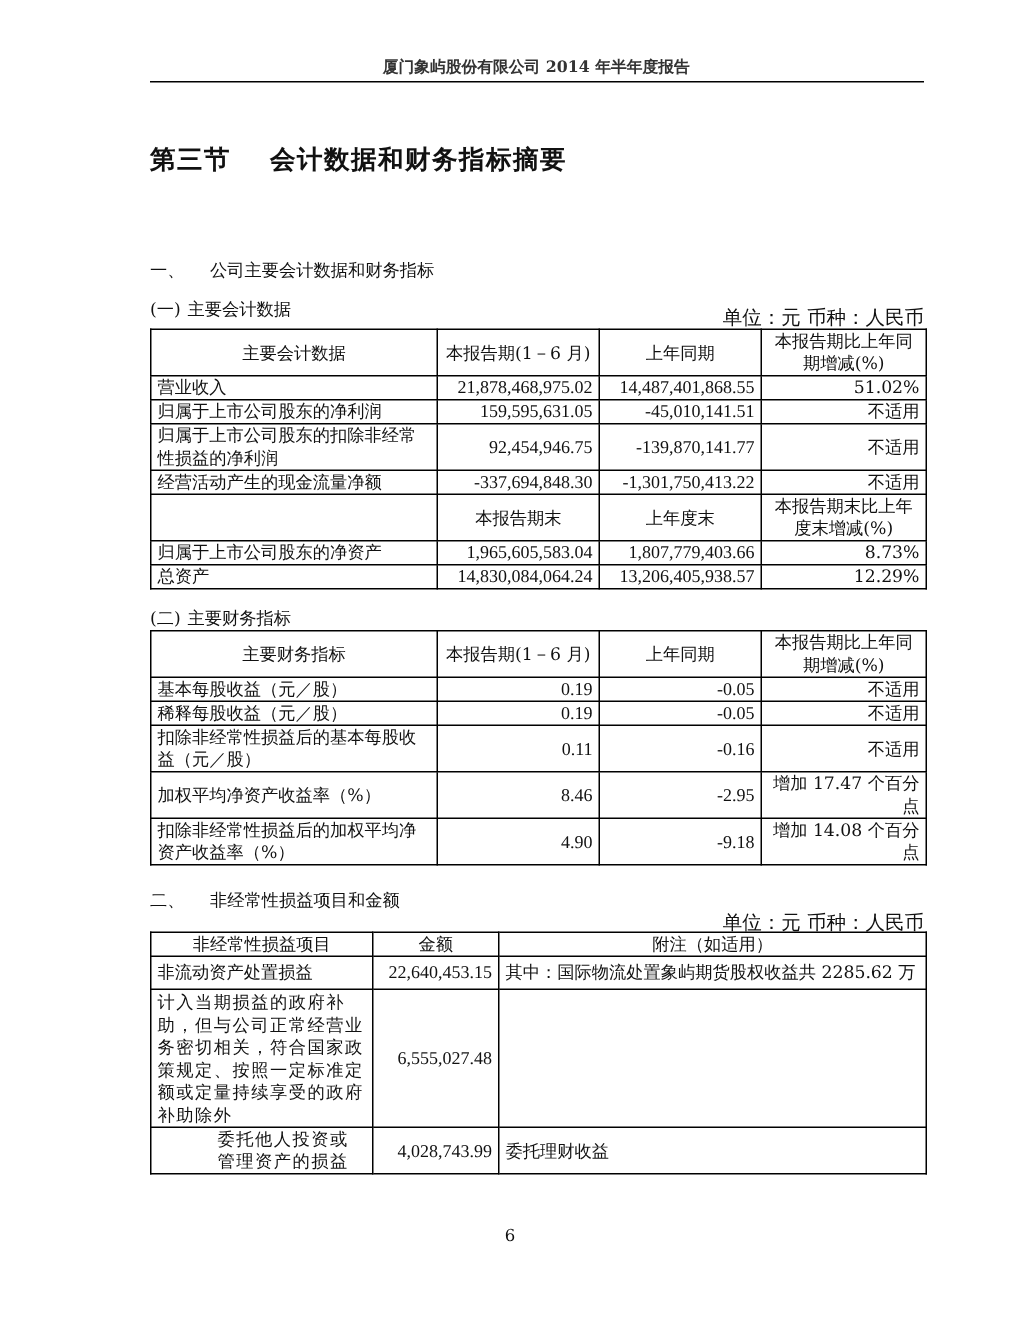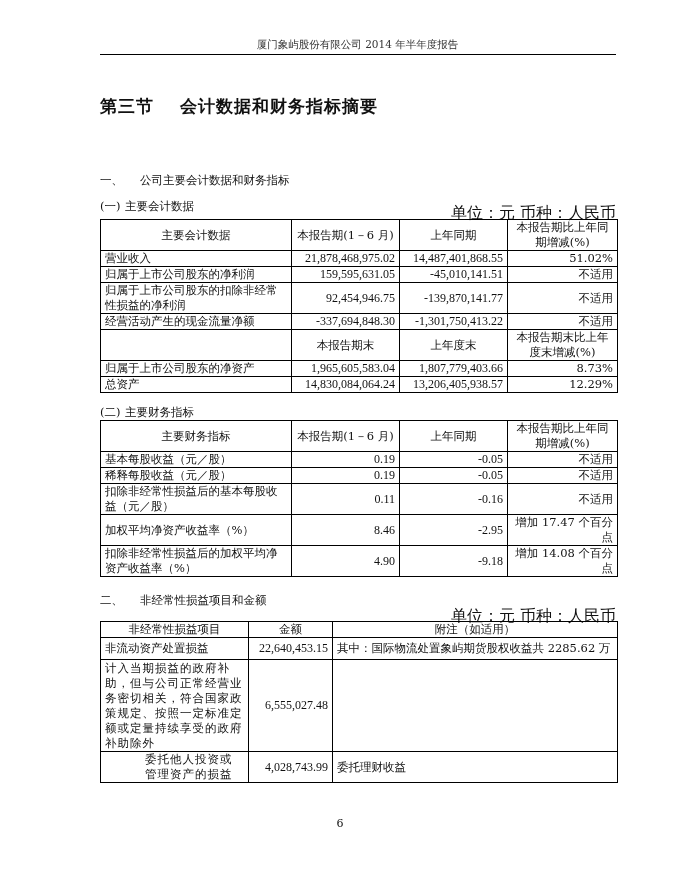--- a/index.html
+++ b/index.html
@@ -1,25 +1,25 @@
 <!DOCTYPE html>
 <html><head>
 <meta charset="utf-8">
 <style>
   html, body { margin:0; padding:0; background:#fff; }
   body { width:680px; height:880px; position:relative; font-family:"DejaVu Serif","Liberation Serif",serif; color:#111; overflow:hidden; }
-  .header { position:absolute; left:100px; top:38px; width:515px; text-align:center; font-size:10.5px; color:#333; }
+  .header { position:absolute; left:100px; top:38px; width:515px; text-align:center; font-size:10.5px; color:#333;font-weight:bold; }
   .header-rule { position:absolute; left:100px; top:54px; width:516px; height:1px; background:#000; }
   .title { position:absolute; left:100px; top:95px; font-family:"DejaVu Sans","Liberation Sans",sans-serif; font-size:17px; font-weight:bold; letter-spacing:1px; }
   .title .gap { display:inline-block; width:26px; }
   .h1 { position:absolute; left:100px; font-size:11.5px; }
   .h1 .num { display:inline-block; width:40px; }
   .h2 { position:absolute; left:100px; font-size:11.5px; }
   .h2 .num { display:inline-block; width:25px; }
-  .unit { position:absolute; right:64px; font-size:16px; }
+  .unit { position:absolute; right:64px; font-size:13px; }
   table { position:absolute; left:100px; border-collapse:collapse; font-size:11.5px; table-layout:fixed; }
   td, th { border:1px solid #000; padding:0 4px; line-height:15px; font-weight:normal; vertical-align:middle; }
   th { text-align:center; }
   td.r { text-align:right; }
   td.l { text-align:left; }
   .num-cell { font-family:Liberation Serif, serif; font-size:12px;margin-top:29px; }
   .pageno { position:absolute; left:0; width:680px; top:817px; text-align:center; font-size:11px; }
 </style>
 </head>
 <body>

